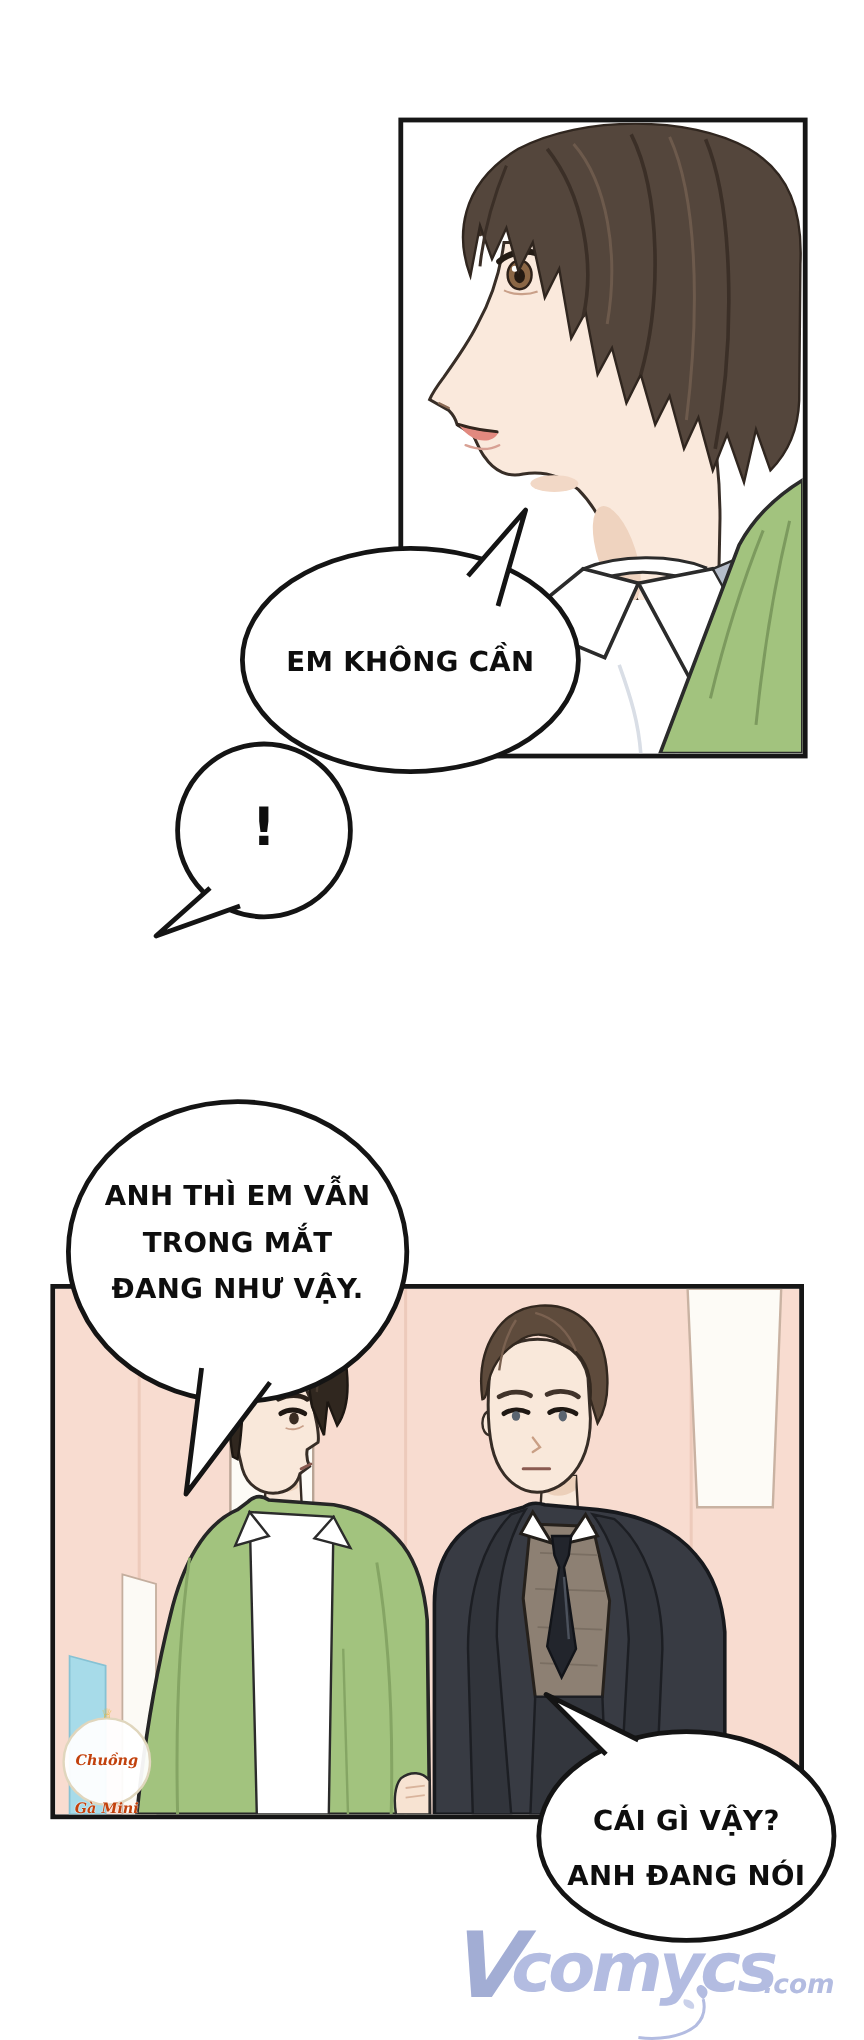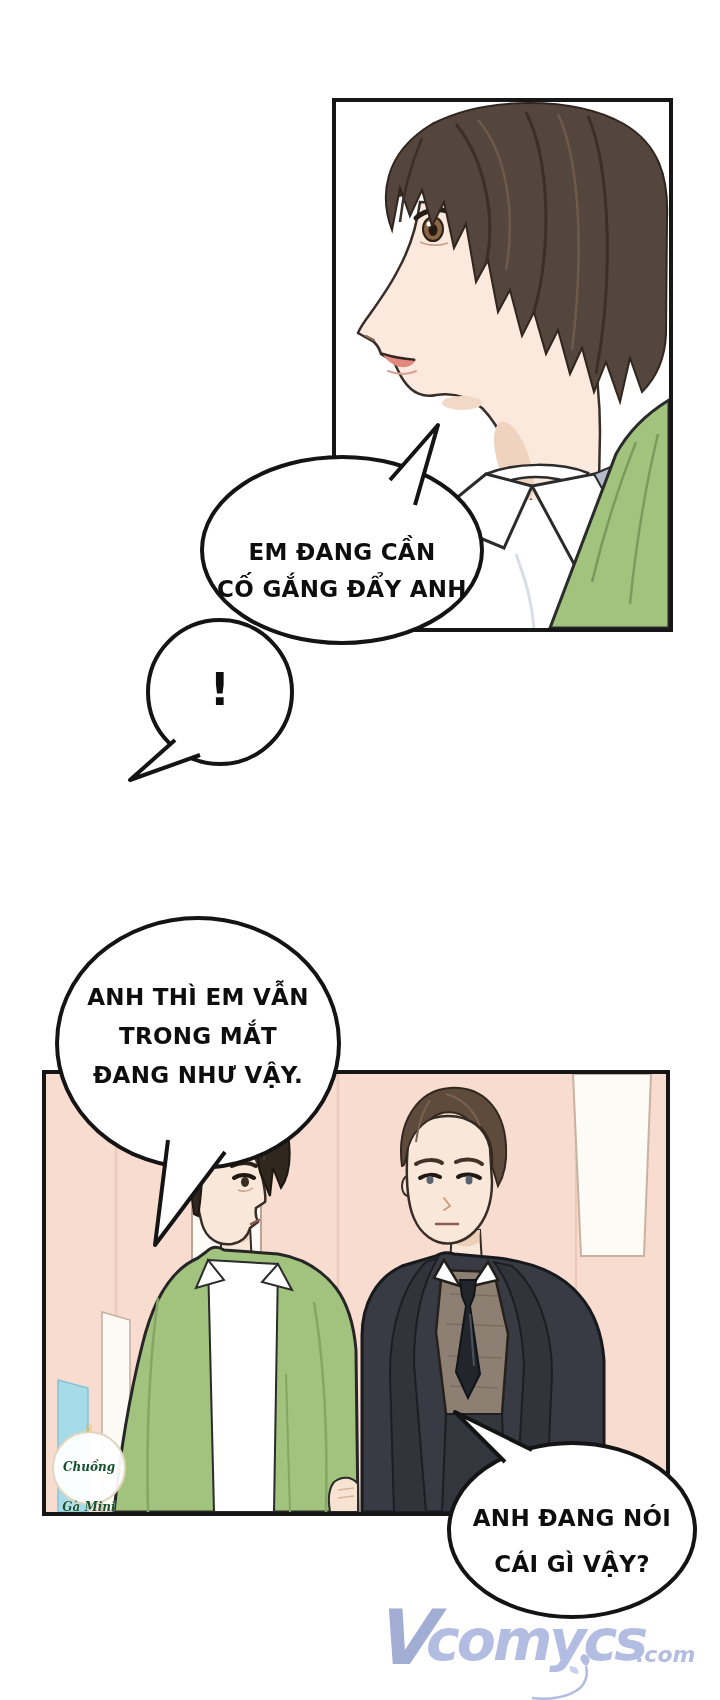--- a/index.html
+++ b/index.html
@@ -13,21 +13,21 @@
   .b1{font-size:23px;line-height:37px;}
   .b2{font-size:23px;line-height:39px;}
   .b3{font-size:23px;line-height:46px;}
   .bang{font-size:44px;line-height:44px;}
   
   #stamp{position:absolute;left:52px;top:1431px;width:74px;height:74px;border-radius:50%;
          background:rgba(255,255,255,.94);border:2px solid #e0d6bd;box-sizing:border-box;z-index:6;
          display:flex;flex-direction:column;align-items:center;justify-content:center;gap:0;}
   #stamp .crown{font-size:11px;line-height:11px;color:#e3b93e;}
   #stamp .s-line{font-family:"DejaVu Serif",serif;font-style:italic;font-weight:700;
-         font-size:12px;line-height:13px;color:#14532d;text-shadow:0 0 1px #fff,0 0 1px #fff;margin-top:27px;}
+         font-size:12px;line-height:13px;color:#c2410c;text-shadow:0 0 1px #fff,0 0 1px #fff;margin-top:27px;}
   
   #watermark{position:absolute;left:380px;top:1596px;width:345px;height:108px;z-index:3;opacity:.88;}
   #watermark .wm-v{position:absolute;left:0;top:4px;font-size:76px;line-height:76px;font-weight:700;
         font-style:italic;color:#96a2cf;transform:skewX(-6deg);}
   #watermark .wm-name{position:absolute;left:46px;top:16px;font-size:57px;line-height:57px;
         font-weight:700;font-style:italic;letter-spacing:-3px;color:#a9b3dd;}
   #watermark .wm-suffix{position:absolute;left:256px;top:46px;font-size:22px;font-weight:700;
         font-style:italic;color:#a9b3dd;}
   #watermark svg{position:absolute;}
 </style>
@@ -160,22 +160,21 @@
         <path d="M424,240 L428,292" stroke="#4b515c" stroke-width="2"></path>
       </g>
     </svg>
   </div>
 
   <svg class="bubble-svg" style="left:195px;top:415px;" width="295" height="240" viewBox="0 0 295 240">
     <ellipse cx="147" cy="135" rx="140" ry="93" fill="#ffffff" stroke="#141414" stroke-width="4"></ellipse>
     <path d="M195,65 L243,10 L220,90" fill="#ffffff" stroke="#141414" stroke-width="4" stroke-linejoin="round"></path>
   </svg>
   <div class="bubble-text b1" style="left:202px;top:534px;width:280px;">
-    <div>EM ĐANG CẦN</div>
-    <div>CỐ GẮNG ĐẨY ANH</div>
+    <div>EM KHÔNG CẦN</div>
   </div>
 
   <svg class="bubble-svg" style="left:120px;top:605px;" width="200" height="190" viewBox="0 0 200 190">
     <circle cx="100" cy="87" r="72" fill="#ffffff" stroke="#141414" stroke-width="4"></circle>
     <path d="M55,135 L10,175 L80,150" fill="#ffffff" stroke="#141414" stroke-width="4" stroke-linejoin="round"></path>
   </svg>
   <div class="bubble-text bang" style="left:185px;top:668px;width:70px;">
     <div>!</div>
   </div>
 
@@ -187,22 +186,22 @@
     <div>ANH THÌ EM VẪN</div>
     <div>TRONG MẮT</div>
     <div>ĐANG NHƯ VẬY.</div>
   </div>
 
   <svg class="bubble-svg" style="left:435px;top:1395px;" width="285" height="230" viewBox="0 0 285 230">
     <ellipse cx="137" cy="135" rx="123" ry="87" fill="#ffffff" stroke="#141414" stroke-width="4"></ellipse>
     <path d="M70,67 L20,17 L97,55" fill="#ffffff" stroke="#141414" stroke-width="4" stroke-linejoin="round"></path>
   </svg>
   <div class="bubble-text b3" style="left:452px;top:1495px;width:240px;">
+    <div>CÁI GÌ VẬY?</div>
     <div>ANH ĐANG NÓI</div>
-    <div>CÁI GÌ VẬY?</div>
   </div>
 
   <div id="stamp">
     <div class="crown">♕</div>
     <div class="s-line">Chuồng</div>
     <div class="s-line">Gà Mini</div>
     <svg width="34" height="13" viewBox="0 0 34 13">
       <circle cx="8" cy="6.5" r="5.5" fill="#f7d75c" stroke="#dbb33f"></circle>
       <circle cx="6" cy="6" r="0.9" fill="#4a3a1a"></circle>
         <circle cx="10" cy="6" r="0.9" fill="#4a3a1a"></circle>

